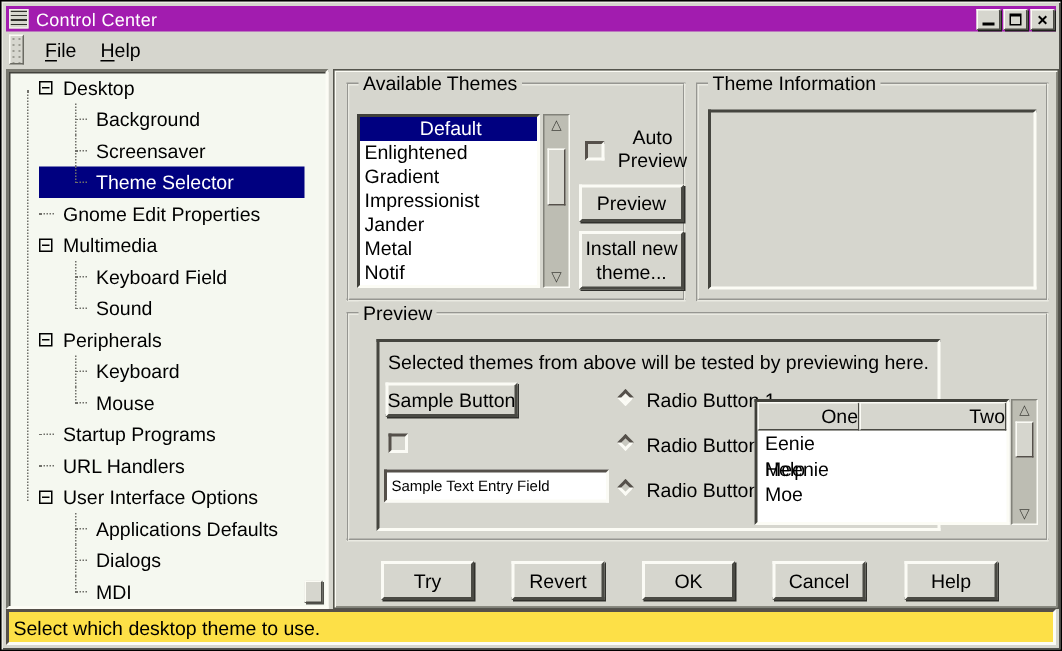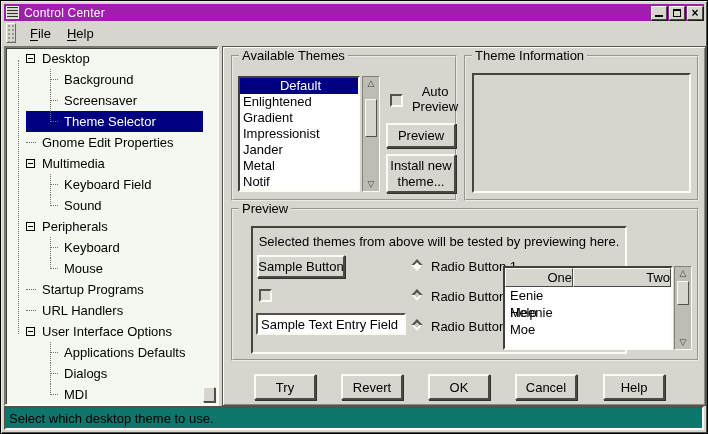--- a/index.html
+++ b/index.html
@@ -85,21 +85,21 @@
            border:2px solid;border-color:#45453f #fcfcf5 #fcfcf5 #45453f;}
 
   .pbox{position:absolute;left:6px;top:16px;width:376px;height:128px;background:#d6d6ce;
         border:2px solid;border-color:#45453f #fcfcf5 #fcfcf5 #45453f;margin-left:12px;}
   .pmsg{position:absolute;left:0;right:0;top:6px;text-align:center;white-space:nowrap;}
   .sample-btn{position:absolute;left:4px;top:27px;width:88px;height:23px;}
   .s-chk{left:6px;top:61px;}
   .s-chk-lbl{position:absolute;left:25px;top:61px;white-space:nowrap;}
   .entry{position:absolute;left:3px;top:85px;width:150px;height:22px;background:#fff;
          border:2px solid;border-color:#55504a #fbfbf5 #fbfbf5 #55504a;
-         font-family:"Liberation Sans",sans-serif;font-size:13px;padding:0 3px;outline:none;}
+         font-family:"Liberation Sans",sans-serif;font-size:10px;padding:0 3px;outline:none;}
   .radio{position:absolute;width:8px;height:8px;transform:rotate(45deg);background:#c9c9c0;
          border:2px solid;border-color:#55504a #fbfbf5 #fbfbf5 #55504a;cursor:default;}
   .radio.on{background:#f6f6ef;}
   .r1{left:160px;top:33px;}.r2{left:160px;top:63px;}.r3{left:160px;top:93px;}
   .rlbl{position:absolute;left:178px;white-space:nowrap;}
   .rl1{top:31px;}.rl2{top:61px;}.rl3{top:91px;}
 
   .ptable{position:absolute;left:250px;top:38px;width:170px;height:84px;background:#fff;
           border:2px solid;border-color:#40403a #fcfcf5 #fcfcf5 #40403a;overflow:hidden;}
   .thead{display:flex;height:19px;}
@@ -107,21 +107,21 @@
       padding-left:4px;line-height:17px;cursor:default;white-space:nowrap;text-align:right;}
   .c1{width:68px;flex:none;}
   .c2{flex:1 1 auto;}
   .trowt{display:flex;height:17px;line-height:17px;flex-direction:column;}
   .td{padding-left:5px;white-space:nowrap;}
 
   .act{position:absolute;top:327px;width:62px;height:26px;}
   .a1{left:31px;}.a2{left:118px;}.a3{left:205px;}.a4{left:292px;}.a5{left:380px;}
 
   
-  .statusbar{position:absolute;left:3px;right:3px;bottom:3px;height:24px;background:#0f766e;
+  .statusbar{position:absolute;left:3px;right:3px;bottom:3px;height:24px;background:#fde047;
              border:2px solid;border-color:#55504a #fcfcf5 #fcfcf5 #55504a;
              display:flex;align-items:center;padding-left:3px;white-space:nowrap;}
 </style>
 </head>
 <body>
 
 <div class="win">
 
   <div class="titlebar">
     <span class="ticon"></span>

